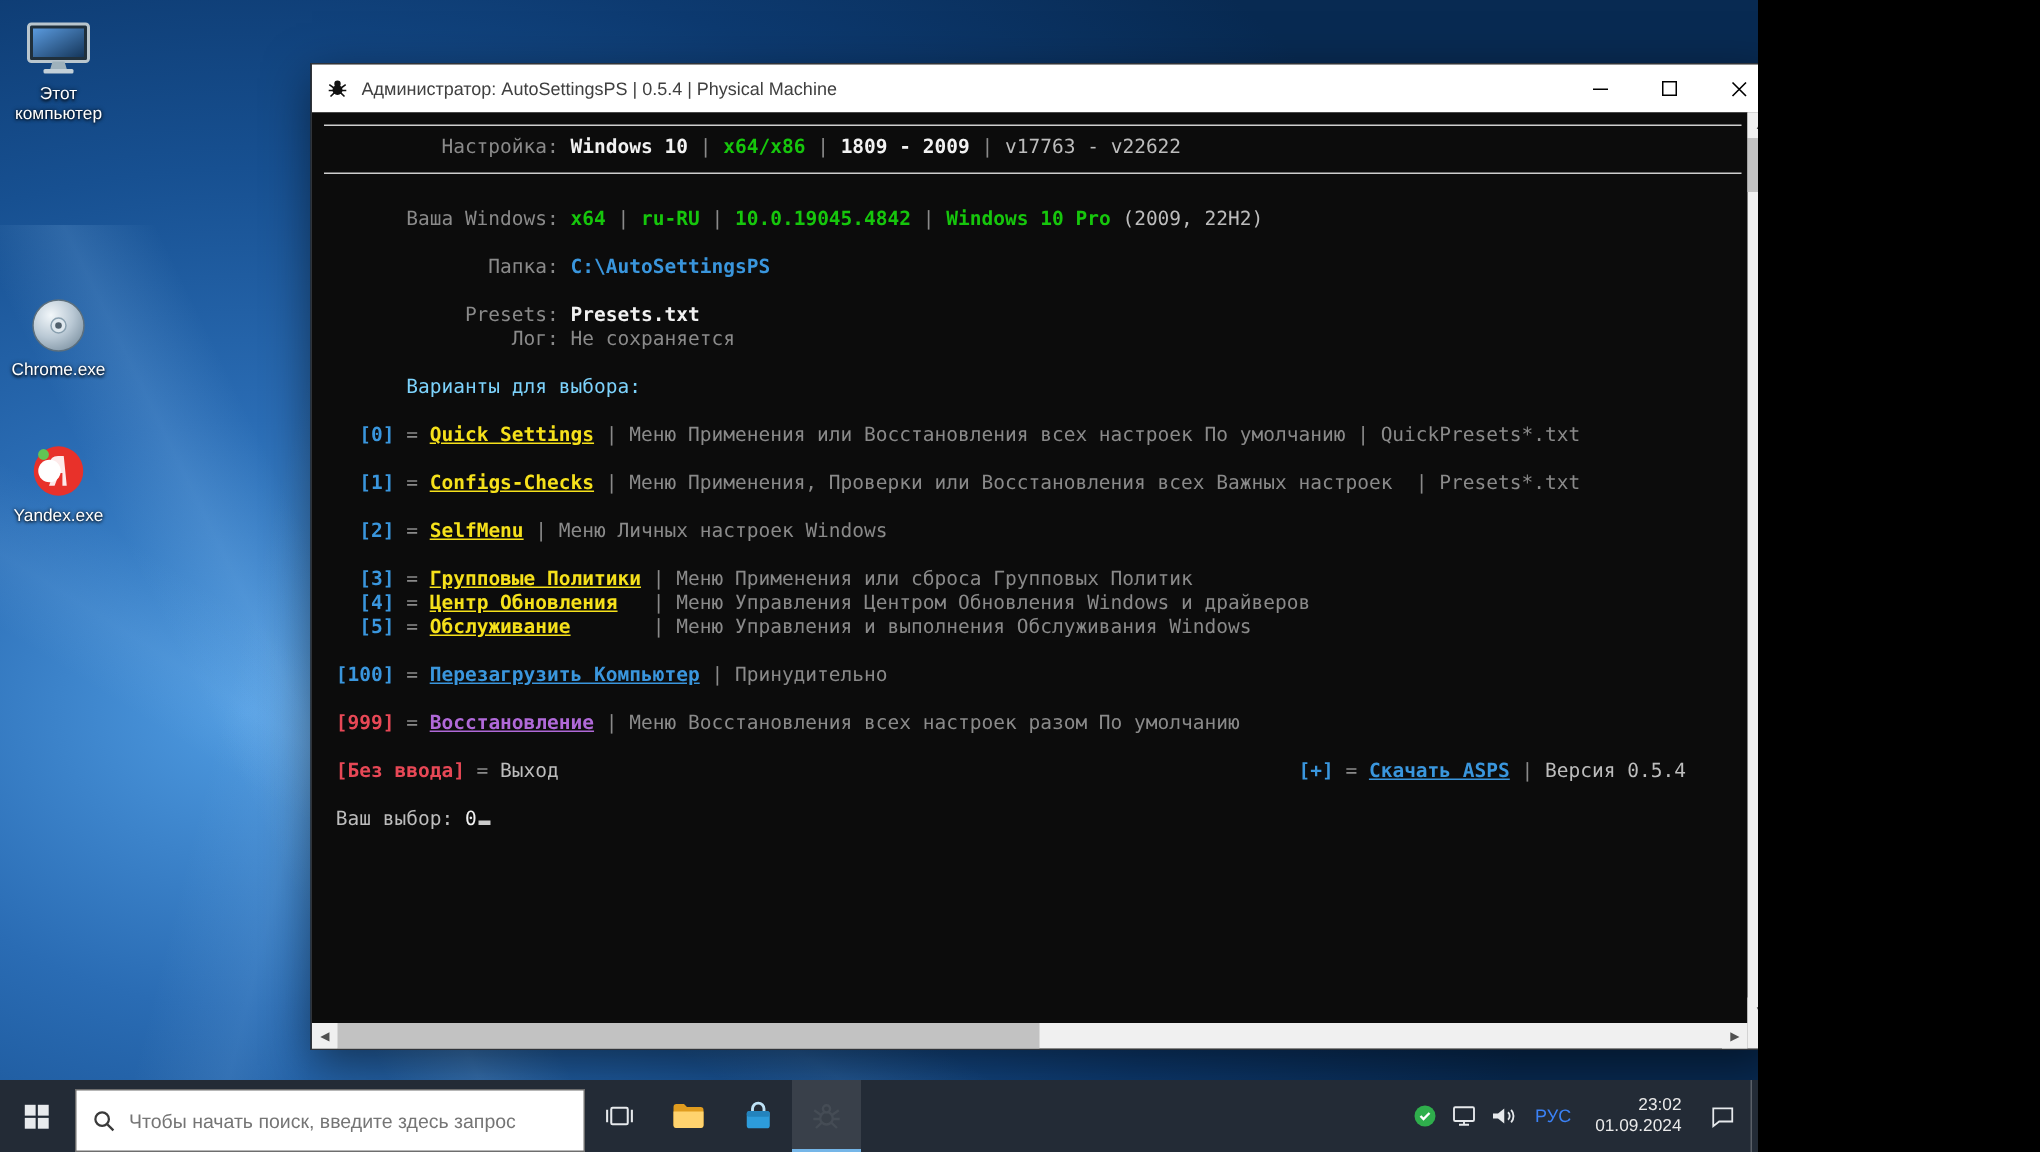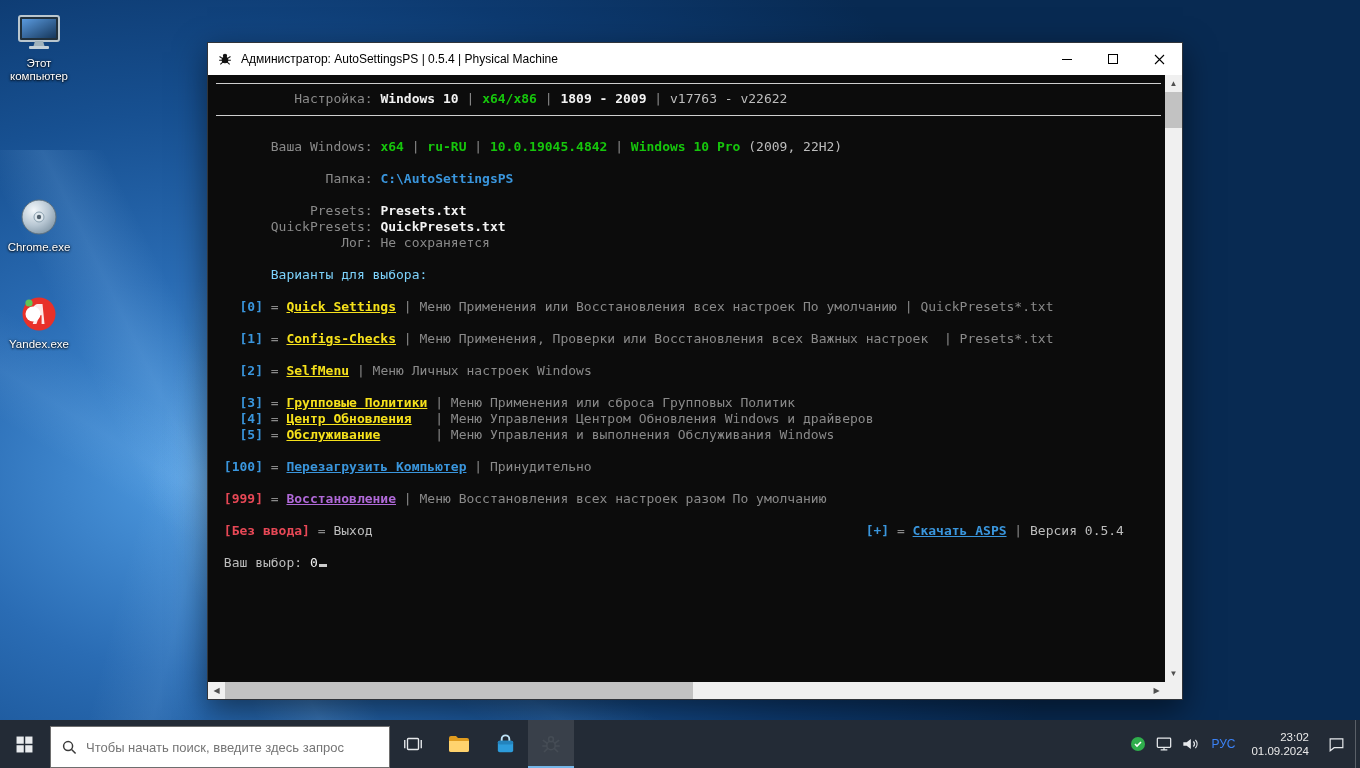--- a/index.html
+++ b/index.html
@@ -1,17 +1,17 @@
 <!DOCTYPE html>
 <html><head>
 <meta charset="utf-8">
 <style>
   * { margin:0; padding:0; box-sizing:border-box; }
   html,body { width:1360px; height:768px; overflow:hidden; background:#000; }
-  .screen { position:relative; width:1360px; height:768px; overflow:hidden;
+  .screen { position:relative; width:1172px; height:768px; overflow:hidden;
             font-family:"Liberation Sans","DejaVu Sans",sans-serif;text-decoration:underline; }
 
   
   .wallpaper { position:absolute; inset:0;
     background:
       radial-gradient(ellipse 900px 700px at 14% 62%, #4e9ae0 0%, #2a6cb4 28%, #175091 52%, #0d3a70 74%, #082a52 100%);
   }
   .beam { position:absolute; left:-200px; top:150px; width:900px; height:700px; pointer-events:none; }
   .beam.b1 { background:linear-gradient(64deg, transparent 42%, rgba(160,210,255,.16) 47%, transparent 52%); }
   .beam.b2 { background:linear-gradient(104deg, transparent 40%, rgba(160,210,255,.12) 46%, transparent 51%); }
@@ -22,21 +22,21 @@
   .desk-icon .ic { height:42px; display:flex; align-items:center; justify-content:center; }
   .desk-icon .lbl { margin-top:3px; font-size:11.5px; line-height:13px; color:#fff;
                     text-shadow:0 1px 2px rgba(0,0,0,.9), 0 0 3px rgba(0,0,0,.7); }
 
   
   .win { position:absolute; left:207px; top:42px; width:976px; height:658px;
          background:#0c0c0c; border:1px solid #30343a; box-shadow:0 10px 30px rgba(0,0,0,.5); }
   .titlebar { position:absolute; left:0; top:0; right:0; height:32px; background:#ffffff;
               display:flex; align-items:center; }
   .titlebar .app-ic { width:16px; height:16px; margin:0 8px 0 9px; flex:0 0 auto; }
-  .titlebar .ttl { font-size:12px; color:#000000; white-space:nowrap; overflow:hidden; flex:1 1 auto; }
+  .titlebar .ttl { font-size:12px; color:#404040; white-space:nowrap; overflow:hidden; flex:1 1 auto; }
   .caption-btn { width:46px; height:32px; display:flex; align-items:center; justify-content:center; flex:0 0 auto; }
   .glyph-min { width:10px; height:1px; background:#000; }
   .glyph-max { width:10px; height:10px; border:1px solid #000; }
 
   
   .console { position:absolute; left:0; top:32px; right:17px; bottom:17px; background:#0c0c0c;
              overflow:hidden; padding-left:8px;
              font-family:"DejaVu Sans Mono","Liberation Mono",monospace;
              font-size:13px; line-height:16px; color:#cccccc; }
   .cline { height:16px; white-space:pre; }
@@ -158,21 +158,20 @@
     <div class="console" id="console-out">
         <div class="cline hr"><div class="rule" style="background: rgb(207, 207, 207);"></div></div>
         <div class="cline"><span style="color: rgb(138, 138, 138);">          Настройка: </span><span style="color: rgb(242, 242, 242); font-weight: bold;">Windows 10</span><span style="color: rgb(138, 138, 138);"> | </span><span style="color: rgb(22, 198, 12); font-weight: bold;">x64/x86</span><span style="color: rgb(138, 138, 138);"> | </span><span style="color: rgb(242, 242, 242); font-weight: bold;">1809 - 2009</span><span style="color: rgb(138, 138, 138);"> | </span><span style="color: rgb(189, 189, 189);">v17763 - v22622</span></div>
         <div class="cline hr"><div class="rule" style="background: rgb(207, 207, 207);"></div></div>
         <div class="cline"><span style="color: rgb(138, 138, 138);"></span></div>
         <div class="cline"><span style="color: rgb(138, 138, 138);">       Ваша Windows: </span><span style="color: rgb(22, 198, 12); font-weight: bold;">x64</span><span style="color: rgb(138, 138, 138);"> | </span><span style="color: rgb(22, 198, 12); font-weight: bold;">ru-RU</span><span style="color: rgb(138, 138, 138);"> | </span><span style="color: rgb(22, 198, 12); font-weight: bold;">10.0.19045.4842</span><span style="color: rgb(138, 138, 138);"> | </span><span style="color: rgb(22, 198, 12); font-weight: bold;">Windows 10 Pro</span><span style="color: rgb(138, 138, 138);"> </span><span style="color: rgb(189, 189, 189);">(2009, 22H2)</span></div>
         <div class="cline"><span style="color: rgb(138, 138, 138);"></span></div>
         <div class="cline"><span style="color: rgb(138, 138, 138);">              Папка: </span><span style="color: rgb(58, 150, 221); font-weight: bold;">C:\AutoSettingsPS</span></div>
         <div class="cline"><span style="color: rgb(138, 138, 138);"></span></div>
         <div class="cline"><span style="color: rgb(138, 138, 138);">            Presets: </span><span style="color: rgb(242, 242, 242); font-weight: bold;">Presets.txt</span></div>
-        <div class="cline"><span style="color: rgb(138, 138, 138);">       QuickPresets: </span><span style="color: rgb(242, 242, 242); font-weight: bold;">QuickPresets.txt</span></div>
         <div class="cline"><span style="color: rgb(138, 138, 138);">                Лог: </span><span style="color: rgb(138, 138, 138);">Не сохраняется</span></div>
         <div class="cline"><span style="color: rgb(138, 138, 138);"></span></div>
         <div class="cline"><span style="color: #7dd3fc;">       Варианты для выбора:</span></div>
         <div class="cline"><span style="color: rgb(138, 138, 138);"></span></div>
         <div class="cline"><span style="color: rgb(138, 138, 138);">   </span><span style="color: rgb(58, 150, 221); font-weight: bold;">[0]</span><span style="color: rgb(138, 138, 138);"> = </span><span style="color: rgb(246, 225, 27); font-weight: bold; text-decoration: underline;">Quick Settings</span><span style="color: rgb(138, 138, 138);"> | Меню Применения или Восстановления всех настроек По умолчанию | QuickPresets*.txt</span></div>
         <div class="cline"><span style="color: rgb(138, 138, 138);"></span></div>
         <div class="cline"><span style="color: rgb(138, 138, 138);">   </span><span style="color: rgb(58, 150, 221); font-weight: bold;">[1]</span><span style="color: rgb(138, 138, 138);"> = </span><span style="color: rgb(246, 225, 27); font-weight: bold; text-decoration: underline;">Configs-Checks</span><span style="color: rgb(138, 138, 138);"> | Меню Применения, Проверки или Восстановления всех Важных настроек  | Presets*.txt</span></div>
         <div class="cline"><span style="color: rgb(138, 138, 138);"></span></div>
         <div class="cline"><span style="color: rgb(138, 138, 138);">   </span><span style="color: rgb(58, 150, 221); font-weight: bold;">[2]</span><span style="color: rgb(138, 138, 138);"> = </span><span style="color: rgb(246, 225, 27); font-weight: bold; text-decoration: underline;">SelfMenu</span><span style="color: rgb(138, 138, 138);"> | Меню Личных настроек Windows</span></div>
         <div class="cline"><span style="color: rgb(138, 138, 138);"></span></div>

